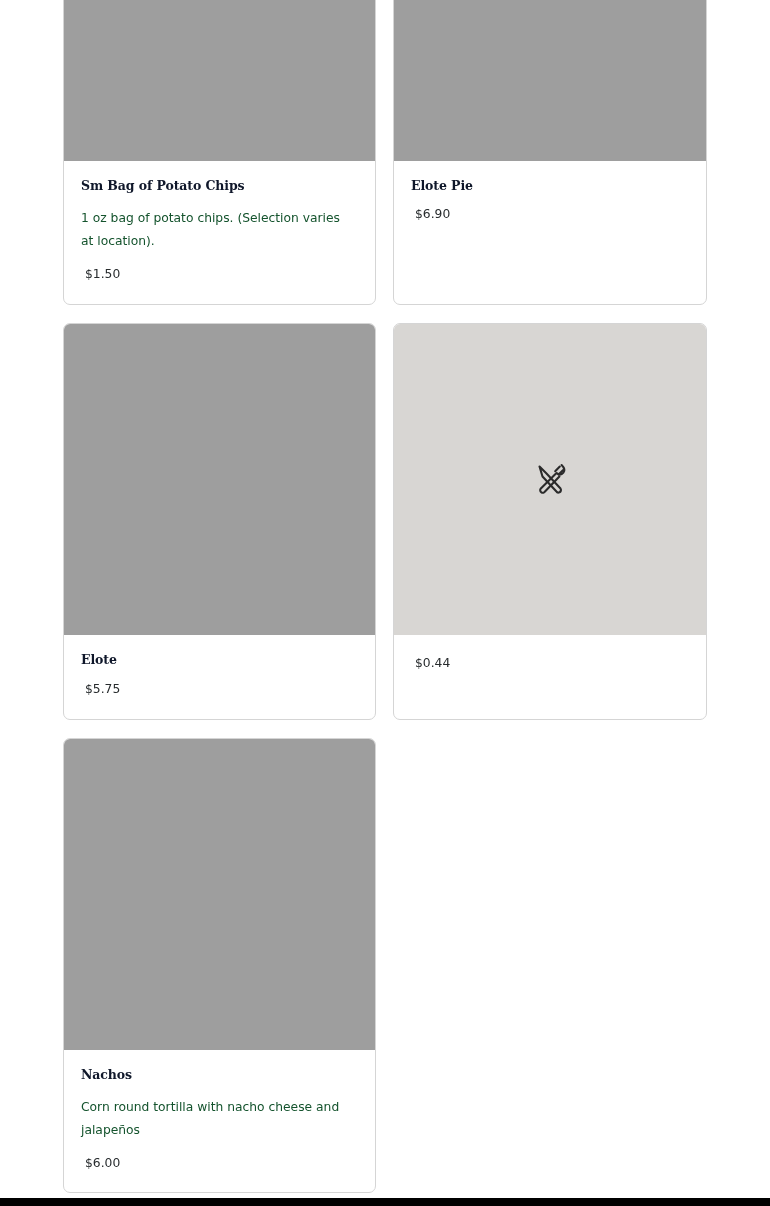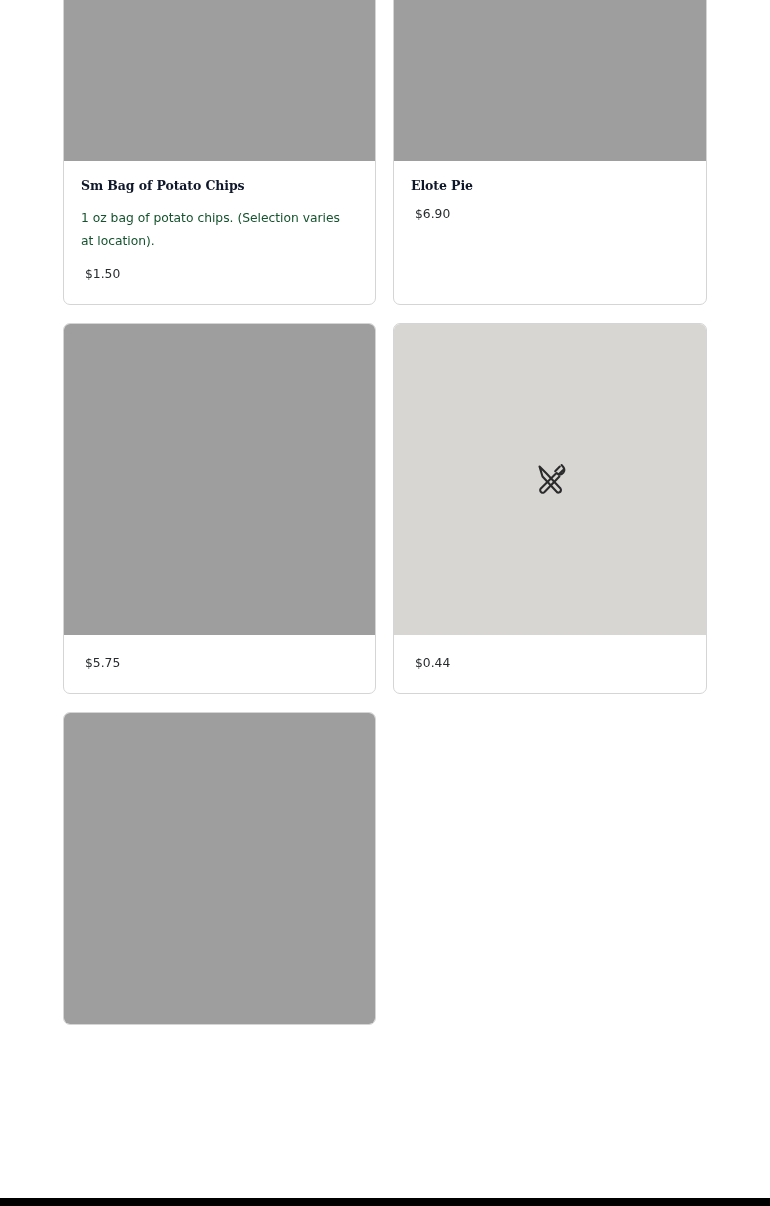--- a/index.html
+++ b/index.html
@@ -128,20 +128,21 @@
       </div>
     </div>
 
   </div>
 
   <div class="grid-row">
 
     <div class="item-card">
       <div class="item-image h-tall"></div>
       <div class="item-body no-desc">
+        <div class="item-title">Elote</div>
         <div class="item-price">$5.75</div>
       </div>
     </div>
 
     <div class="item-card col2">
       <div class="item-image empty">
         <span class="cutlery-icon">
           <svg viewBox="0 0 44 44" width="44" height="44" fill="none" stroke="#2b2b2b" stroke-width="2.1" stroke-linecap="round" stroke-linejoin="round">
 
             <path d="M11.5 9.5 L18.5 16.5 L32.5 31.5 A2.6 2.6 0 0 1 31.5 35.3 A2.6 2.6 0 0 1 28.2 34.2 L14.5 19.5 Z"></path>
@@ -157,19 +158,24 @@
         <div class="item-price">$0.44</div>
       </div>
     </div>
 
   </div>
 
   <div class="grid-row">
 
     <div class="item-card">
       <div class="item-image h-tall"></div>
+      <div class="item-body">
+        <div class="item-title">Nachos</div>
+        <div class="item-desc">Corn round tortilla with nacho cheese and jalapeños</div>
+        <div class="item-price">$6.00</div>
+      </div>
     </div>
 
   </div>
 
 </div>
 
 <div class="bottom-bar"></div>
 
 </body></html>

